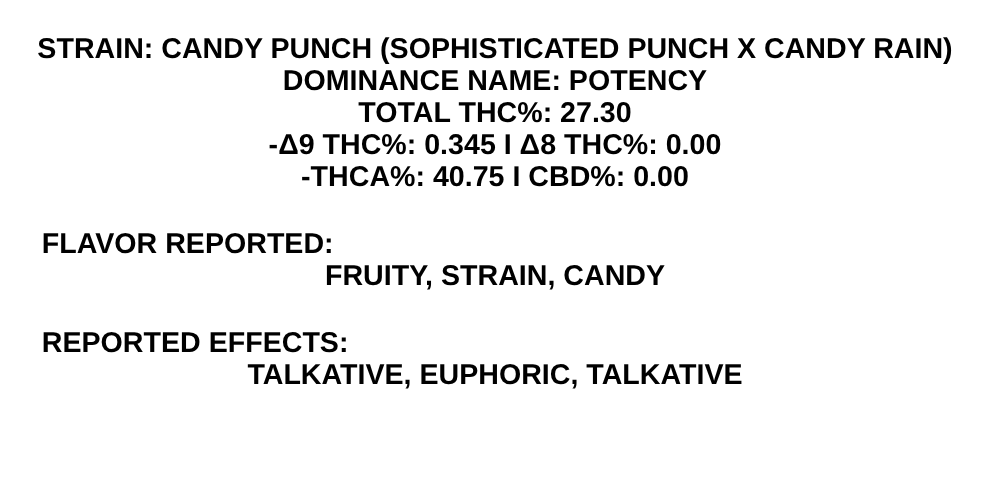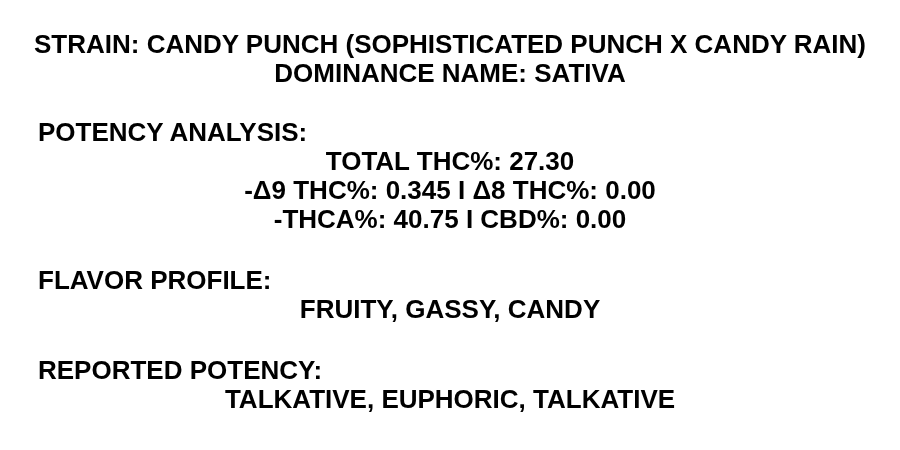--- a/index.html
+++ b/index.html
@@ -43,33 +43,32 @@
     margin-top: 30px;
   }
 </style>
 </head>
 <body>
 
 <div class="page">
 
   <div>
     <div class="line bold center">STRAIN: CANDY PUNCH (SOPHISTICATED PUNCH X CANDY RAIN)</div>
-    <div class="line bold center">DOMINANCE NAME: SATIVA</div>
+    <div class="line bold center">DOMINANCE NAME: POTENCY</div>
   </div>
 
   <div>
-    <h2 class="section-heading first">POTENCY ANALYSIS:</h2>
     <div class="line center">TOTAL THC%: 27.30</div>
     <div class="line center">-Δ9 THC%: 0.345 I Δ8 THC%: 0.00</div>
     <div class="line center">-THCA%: 40.75 I CBD%: 0.00</div>
   </div>
 
   <div>
-    <h2 class="section-heading">FLAVOR PROFILE:</h2>
-    <div class="line center">FRUITY, GASSY, CANDY</div>
+    <h2 class="section-heading">FLAVOR REPORTED:</h2>
+    <div class="line center">FRUITY, STRAIN, CANDY</div>
   </div>
 
   <div>
-    <h2 class="section-heading">REPORTED POTENCY:</h2>
+    <h2 class="section-heading">REPORTED EFFECTS:</h2>
     <div class="line center">TALKATIVE, EUPHORIC, TALKATIVE</div>
   </div>
 
 </div>
 
 </body></html>

